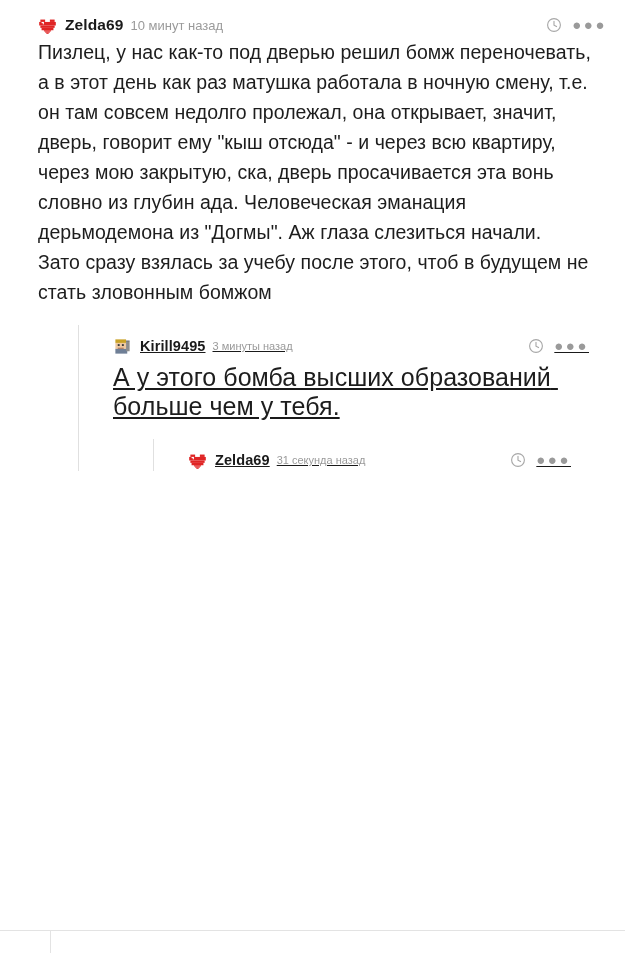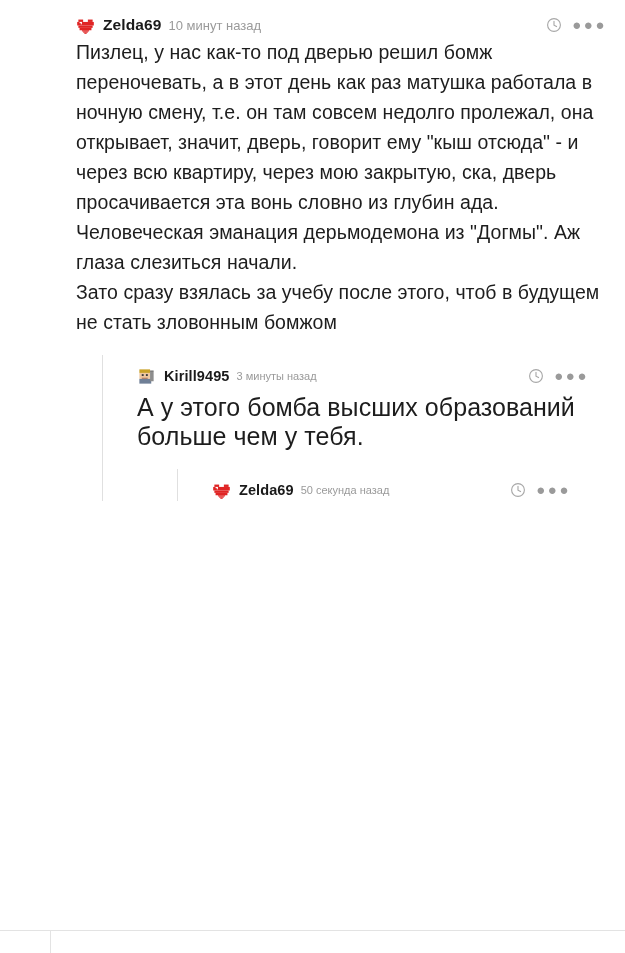--- a/index.html
+++ b/index.html
@@ -14,35 +14,35 @@
     color: #1a1a1a;
     overflow: hidden;
     position: relative;
   }
   .page {
     width: 625px;
     height: 953px;
     position: relative;
     background: #fff;
     box-sizing: border-box;
-    padding-left: 38px;
   }
 
   
   .comment {
     position: relative;
     box-sizing: border-box;
   }
   .comment.root {
     padding: 14px 18px 0 38px;
   }
   .comment.level1 {
-    margin-left: 26px;
+    margin-left: 40px;
     padding: 10px 18px 0 34px;
     border-left: 1px solid #e0e0e0;
+    text-decoration: underline;
   }
   .comment.level2 {
     margin-left: 40px;
     padding: 10px 18px 0 34px;
     border-left: 1px solid #e0e0e0;
   }
 
   .head {
     display: flex;
     align-items: center;
@@ -209,21 +209,21 @@
               <rect x="5" y="12" width="6" height="1"></rect>
               <rect x="6" y="13" width="4" height="1"></rect>
               <rect x="7" y="14" width="2" height="1"></rect>
             </g>
             <g fill="#ffffff">
               <rect x="3" y="5" width="2" height="1"></rect>
               <rect x="4" y="6" width="1" height="1"></rect>
             </g>
           </svg>
           <span class="username small">Zelda69</span>
-          <span class="timestamp small">50 секунда назад</span>
+          <span class="timestamp small">31 секунда назад</span>
           <span class="head-right">
             <svg class="clock-icon" viewBox="0 0 20 20">
               <circle cx="10" cy="10" r="8" fill="none" stroke="#8a8a8a" stroke-width="1.4"></circle>
               <path d="M10 5.4 L10 10.2 L13.2 12" fill="none" stroke="#8a8a8a" stroke-width="1.4" stroke-linecap="round"></path>
             </svg>
             <span class="dots">●●●</span>
           </span>
         </div>
       </div>
     </div>

